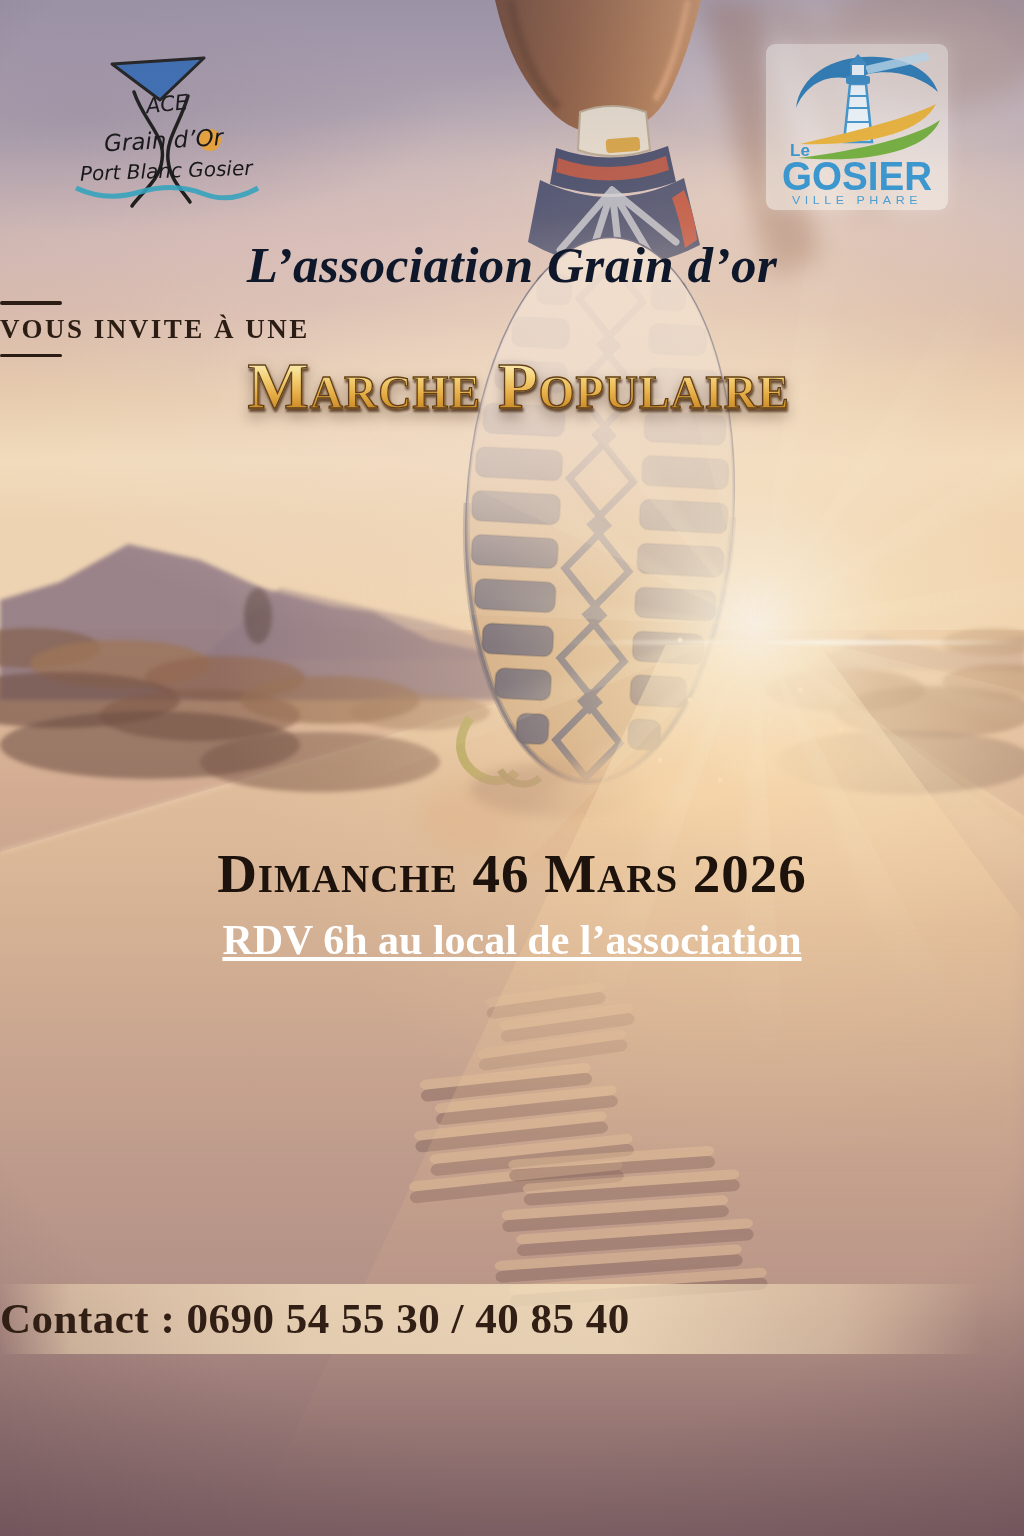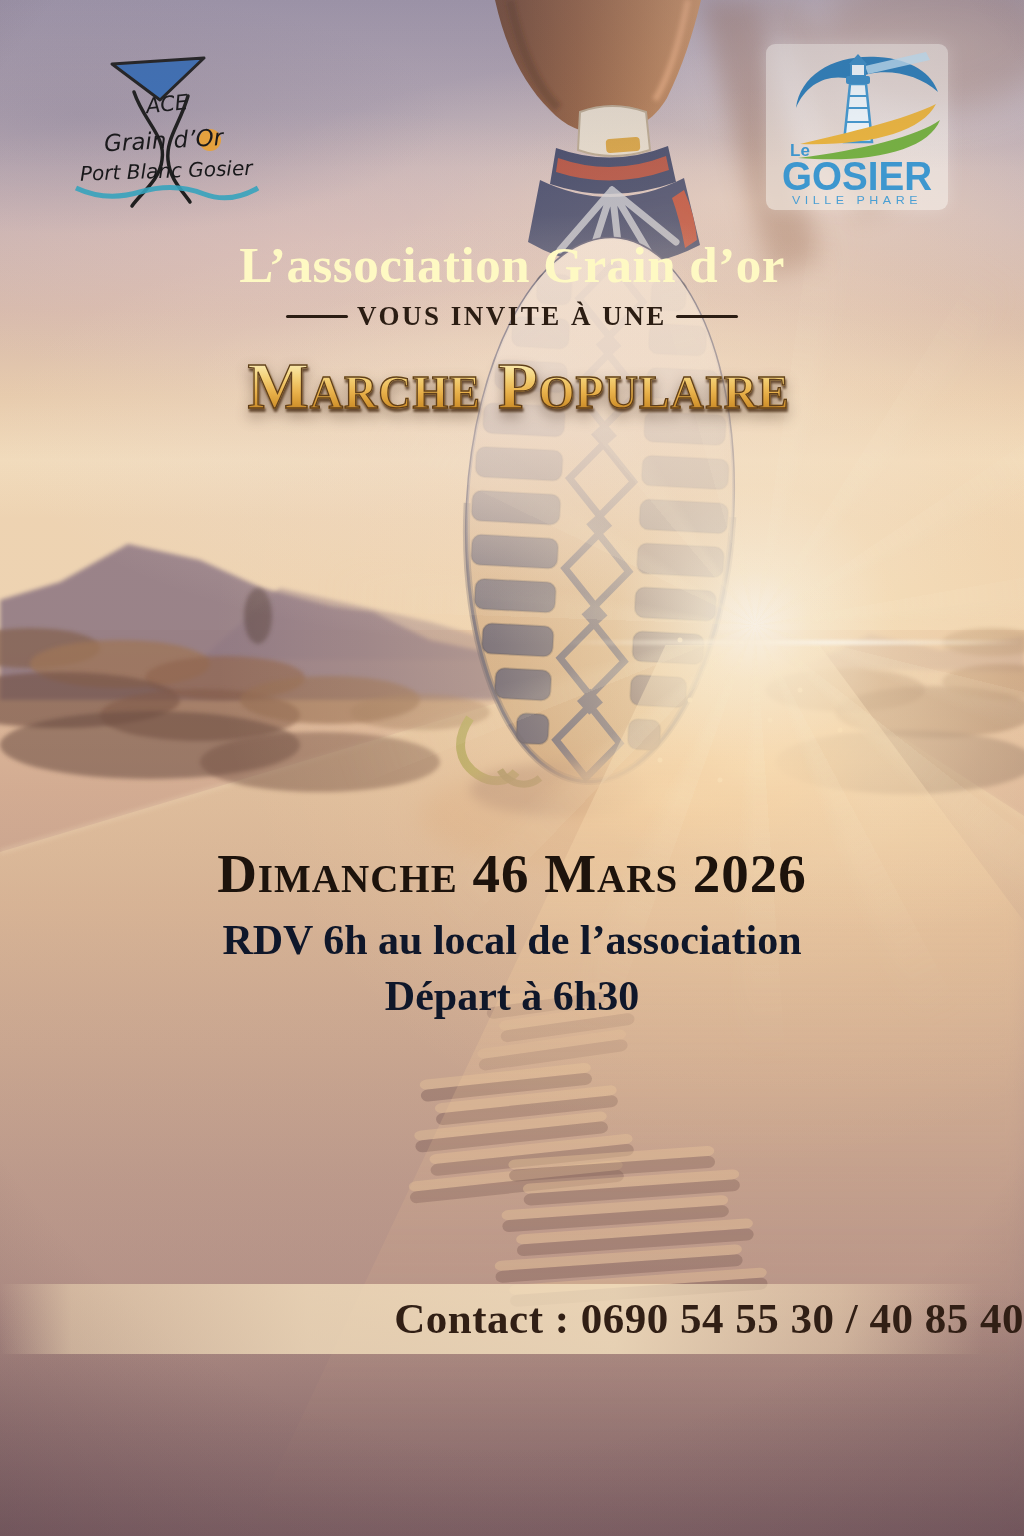--- a/index.html
+++ b/index.html
@@ -42,42 +42,42 @@
       linear-gradient(0deg, rgba(64,43,56,.38) 0%, transparent 16%);}
 
   
   .logo-left{position:absolute;left:68px;top:48px;width:260px;height:170px;}
   .logo-right{position:absolute;left:766px;top:44px;width:182px;height:166px;
     background:rgba(249,246,240,.55);border-radius:9px;box-shadow:0 0 18px rgba(255,255,255,.25);}
   .hand{font-family:"DejaVu Sans",sans-serif;font-style:italic;fill:#18181a;}
 
   
   .txt{position:absolute;left:0;right:0;text-align:center;color:#241711;}
-  .assoc{top:236px;font-size:51px;font-weight:700;letter-spacing:.5px;color:#fef9c3;}
-  .invite-row{position:absolute;left:0;right:0;top:301px;display:flex;justify-content:center;align-items:center;gap:9px;}
+  .assoc{top:236px;font-size:51px;font-weight:700;letter-spacing:.5px;color:#0f172a;font-style:italic;}
+  .invite-row{position:absolute;left:0;right:0;top:301px;display:flex;justify-content:center;gap:9px;flex-direction:column;}
   .invite-text{font-size:27px;font-weight:700;letter-spacing:2.5px;color:#2b1d13;}
   .dash{width:62px;height:3.5px;background:#2b1d13;border-radius:2px;}
   .gold{position:absolute;left:0;right:0;text-align:center;
     font-size:65px;line-height:72px;font-weight:700;letter-spacing:1px;
     font-variant-caps:small-caps;
     background:linear-gradient(180deg,#fdf6d8 0%,#f9e7a6 22%,#f3cf74 40%,#e9b24c 58%,#d79a33 73%,#c07f22 88%,#a96e1c 100%);
     -webkit-background-clip:text;background-clip:text;color:transparent;
     -webkit-text-stroke:1.3px #5f3f1d;
     filter:drop-shadow(1px 3px 1px rgba(70,40,15,.75)) drop-shadow(0 6px 7px rgba(60,35,20,.4));margin-left:13px;}
   .title1{top:350px;}
   .title2{top:422px;}
   .date{top:842px;font-size:55px;font-weight:700;font-variant-caps:small-caps;letter-spacing:1px;color:#1d130c;}
-  .detail{font-size:42px;font-weight:700;color:#0f172a;}
+  .detail{font-size:42px;font-weight:700;color:#ffffff;text-decoration:underline;}
   .rdv{top:916px;}
   .depart{top:972px;}
   .fee{top:1026px;}
   .contact-band{position:absolute;left:0;top:1284px;width:1024px;height:70px;
     background:linear-gradient(90deg, rgba(238,216,180,0) 0%, rgba(238,216,180,.55) 7%, rgba(243,223,189,.78) 30%,
       rgba(245,226,192,.8) 60%, rgba(240,218,182,.5) 82%, rgba(238,216,180,0) 96%);}
-  .contact-text{width:100%;text-align:right;line-height:70px;font-size:43px;font-weight:700;color:#311f15;letter-spacing:.5px;}
+  .contact-text{width:100%;text-align:left;line-height:70px;font-size:43px;font-weight:700;color:#311f15;letter-spacing:.5px;}
 </style>
 </head>
 <body>
 
 <div class="poster">
 
   <div class="sky"></div>
   <div class="ground"></div>
 
   <svg style="position:absolute;left:0;top:0;" width="1024" height="1536" viewBox="0 0 1024 1536">
@@ -321,18 +321,17 @@
   <div class="invite-row">
     <span class="dash"></span>
     <span class="invite-text">VOUS INVITE À UNE</span>
     <span class="dash"></span>
   </div>
 
   <div class="gold title1">Marche Populaire</div>
 
   <div class="txt date">Dimanche 46 Mars 2026</div>
   <div class="txt detail rdv">RDV 6h au local de l’association</div>
-  <div class="txt detail depart">Départ à 6h30</div>
 
   <div class="contact-band">
     <div class="contact-text">Contact : 0690 54 55 30 / 40 85 40</div>
   </div>
 </div>
 
 </body></html>

